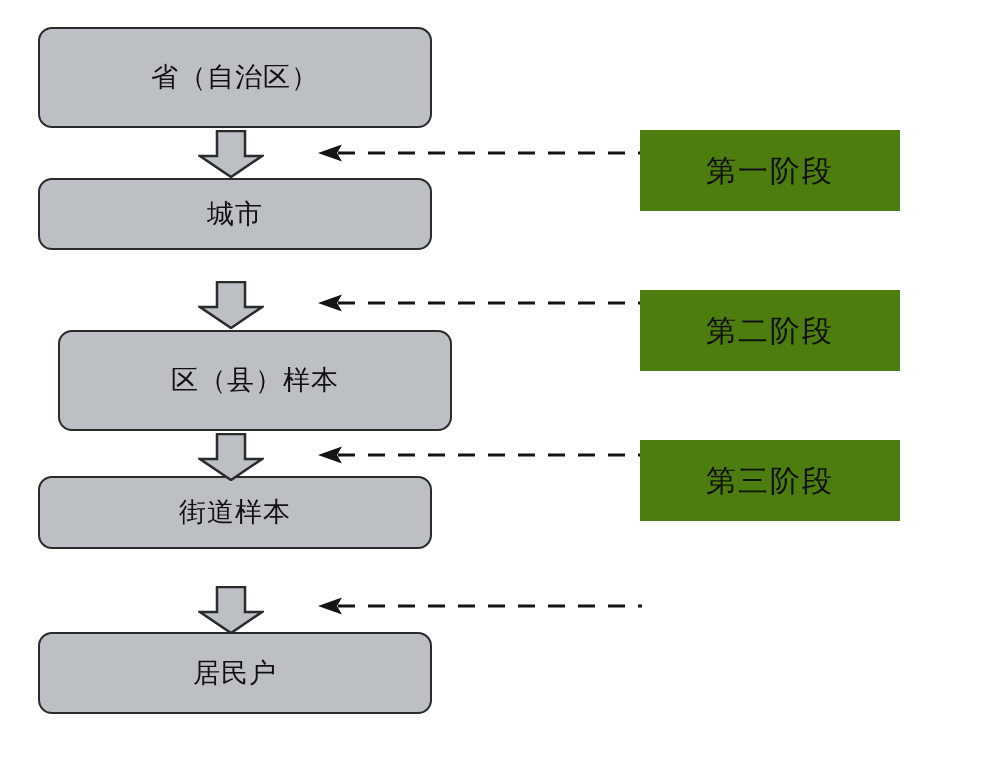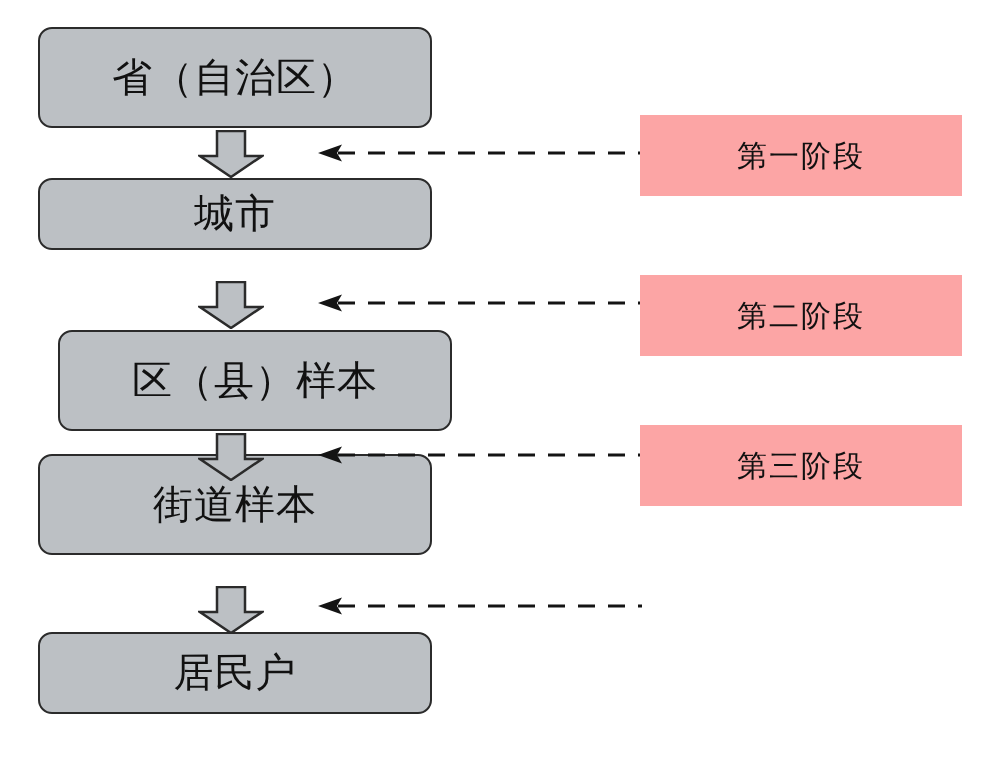--- a/index.html
+++ b/index.html
@@ -26,58 +26,59 @@
     width: 394px;
     box-sizing: border-box;
     background: #bcc0c4;
     border: 2.5px solid #2b2b2b;
     border-radius: 14px;
     display: flex;
     align-items: center;
     justify-content: center;
   }
   .node-label {
-    font-size: 40px;
+    font-size: 27px;
     line-height: 1;
     color: #111111;
     letter-spacing: 1px;
     white-space: nowrap;
     user-select: none;
   }
 
   #node-province { top: 27px;  height: 101px; }
   #node-city     { top: 178px; height: 72px; }
   #node-district { top: 330px; height: 101px; margin-left: 20px; }
-  #node-street   { top: 454px; height: 101px; }
+  #node-street   { top: 476px; height: 73px; }
   #node-household{ top: 632px; height: 82px; }
 
   
   .block-arrow {
     position: absolute;
     left: 198px;
     width: 66px;
     height: 48px;
   }
   .block-arrow svg { display: block; width: 100%; height: 100%; }
 
   #arrow-province-city   { top: 130px; }
   #arrow-city-district   { top: 281px; }
   #arrow-district-street { top: 433px; }
   #arrow-street-household{ top: 586px; }
 
   
   .stage-box {
     position: absolute;
     left: 640px;
-    width: 322px;
+    width: 260px;
     height: 81px;
-    background: #fca5a5;
+    background: #4d7c0f;
     display: flex;
     align-items: center;
     justify-content: center;
+    margin-top: 15px;
   }
   .stage-label {
     font-size: 30px;
     line-height: 1;
     color: #111111;
     letter-spacing: 2px;
     white-space: nowrap;
     user-select: none;
   }
 

